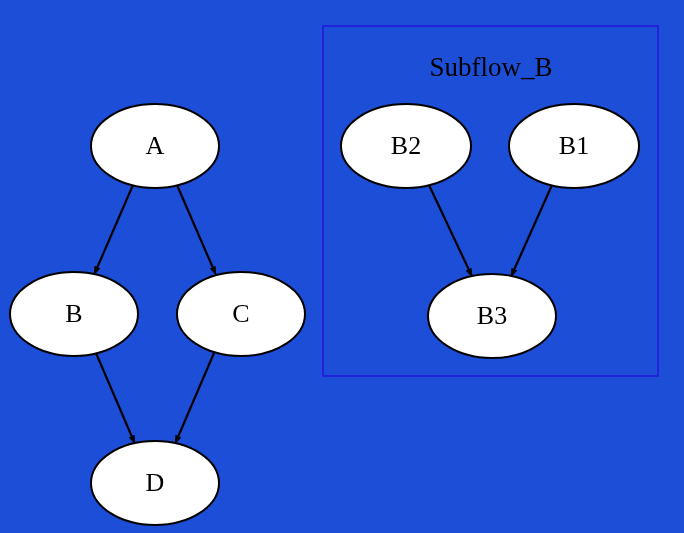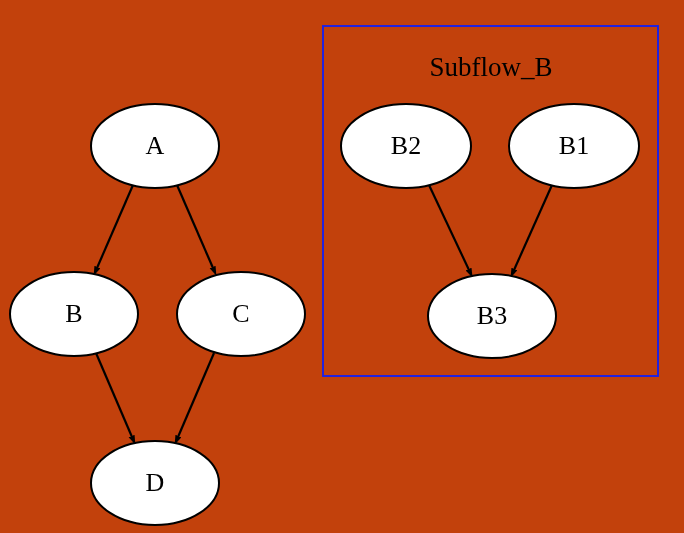--- a/index.html
+++ b/index.html
@@ -10,21 +10,21 @@
   body {
     width: 684px;
     height: 533px;
     font-family: "Liberation Serif", "DejaVu Serif", serif;
     overflow: hidden;
   }
   #canvas-wrap {
     position: relative;
     width: 684px;
     height: 533px;
-    background: #c2410c;
+    background: #1d4ed8;
   }
   svg#graph {
     display: block;
     width: 684px;
     height: 533px;
   }
   .node-ellipse {
     fill: #ffffff;
     stroke: #000000;
     stroke-width: 2;

